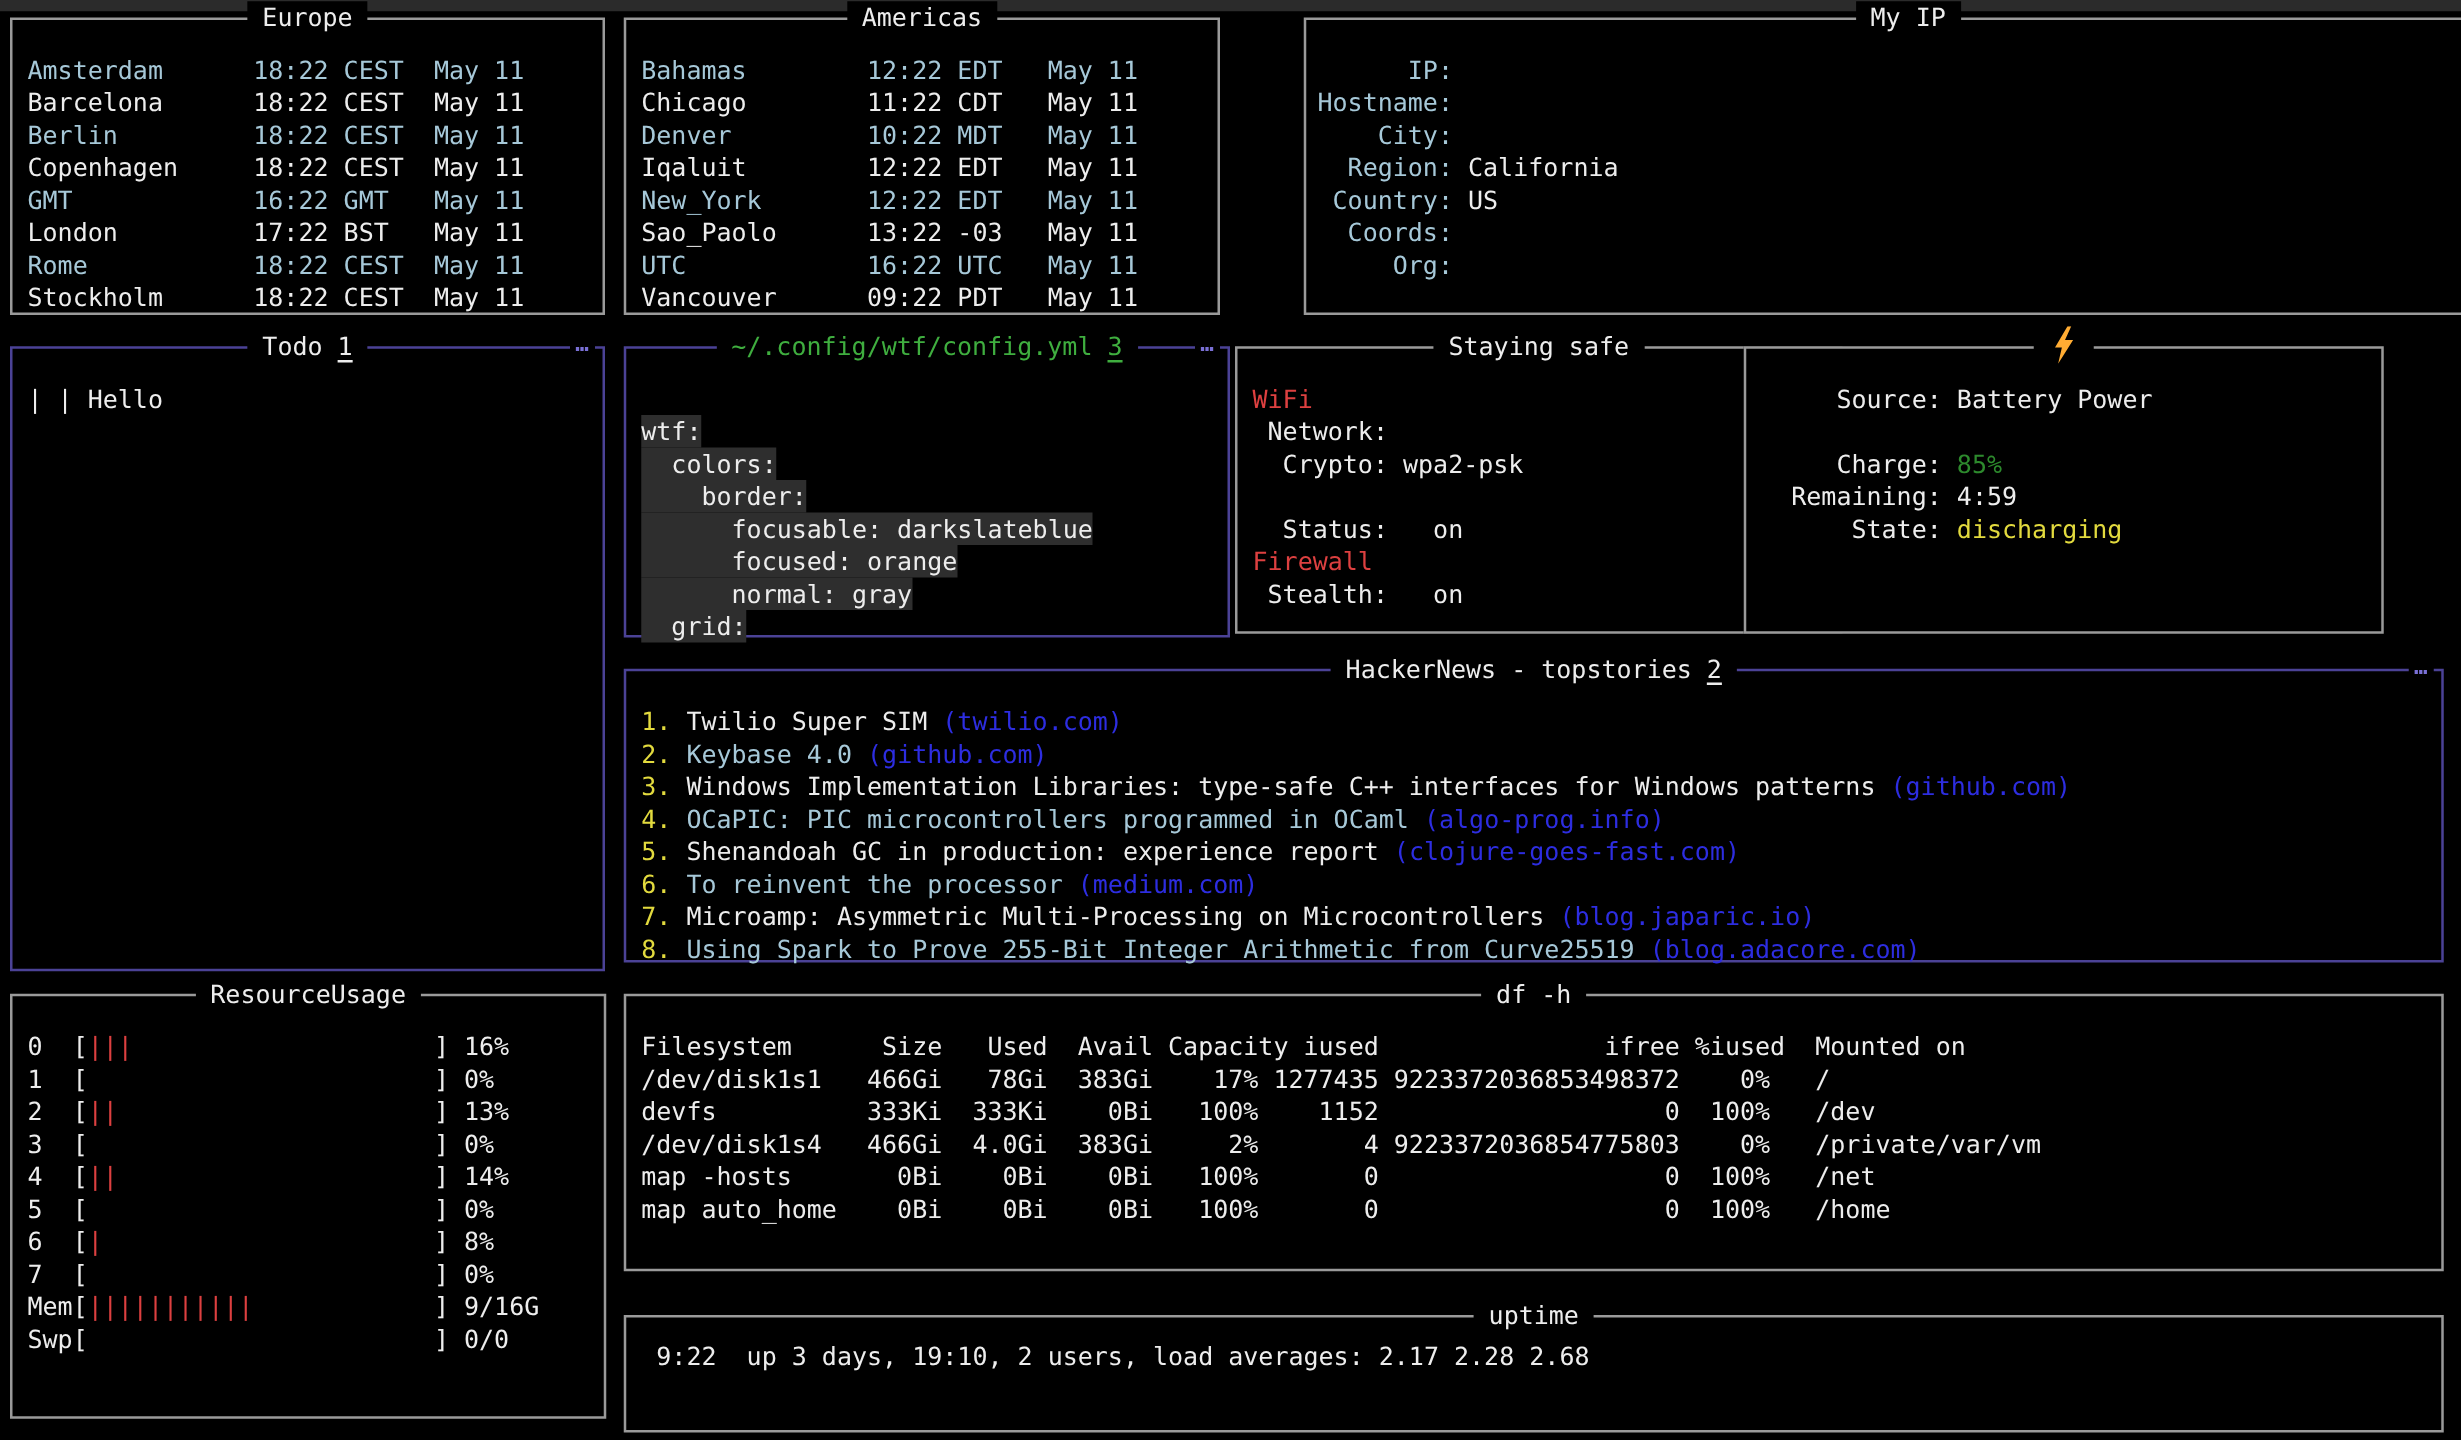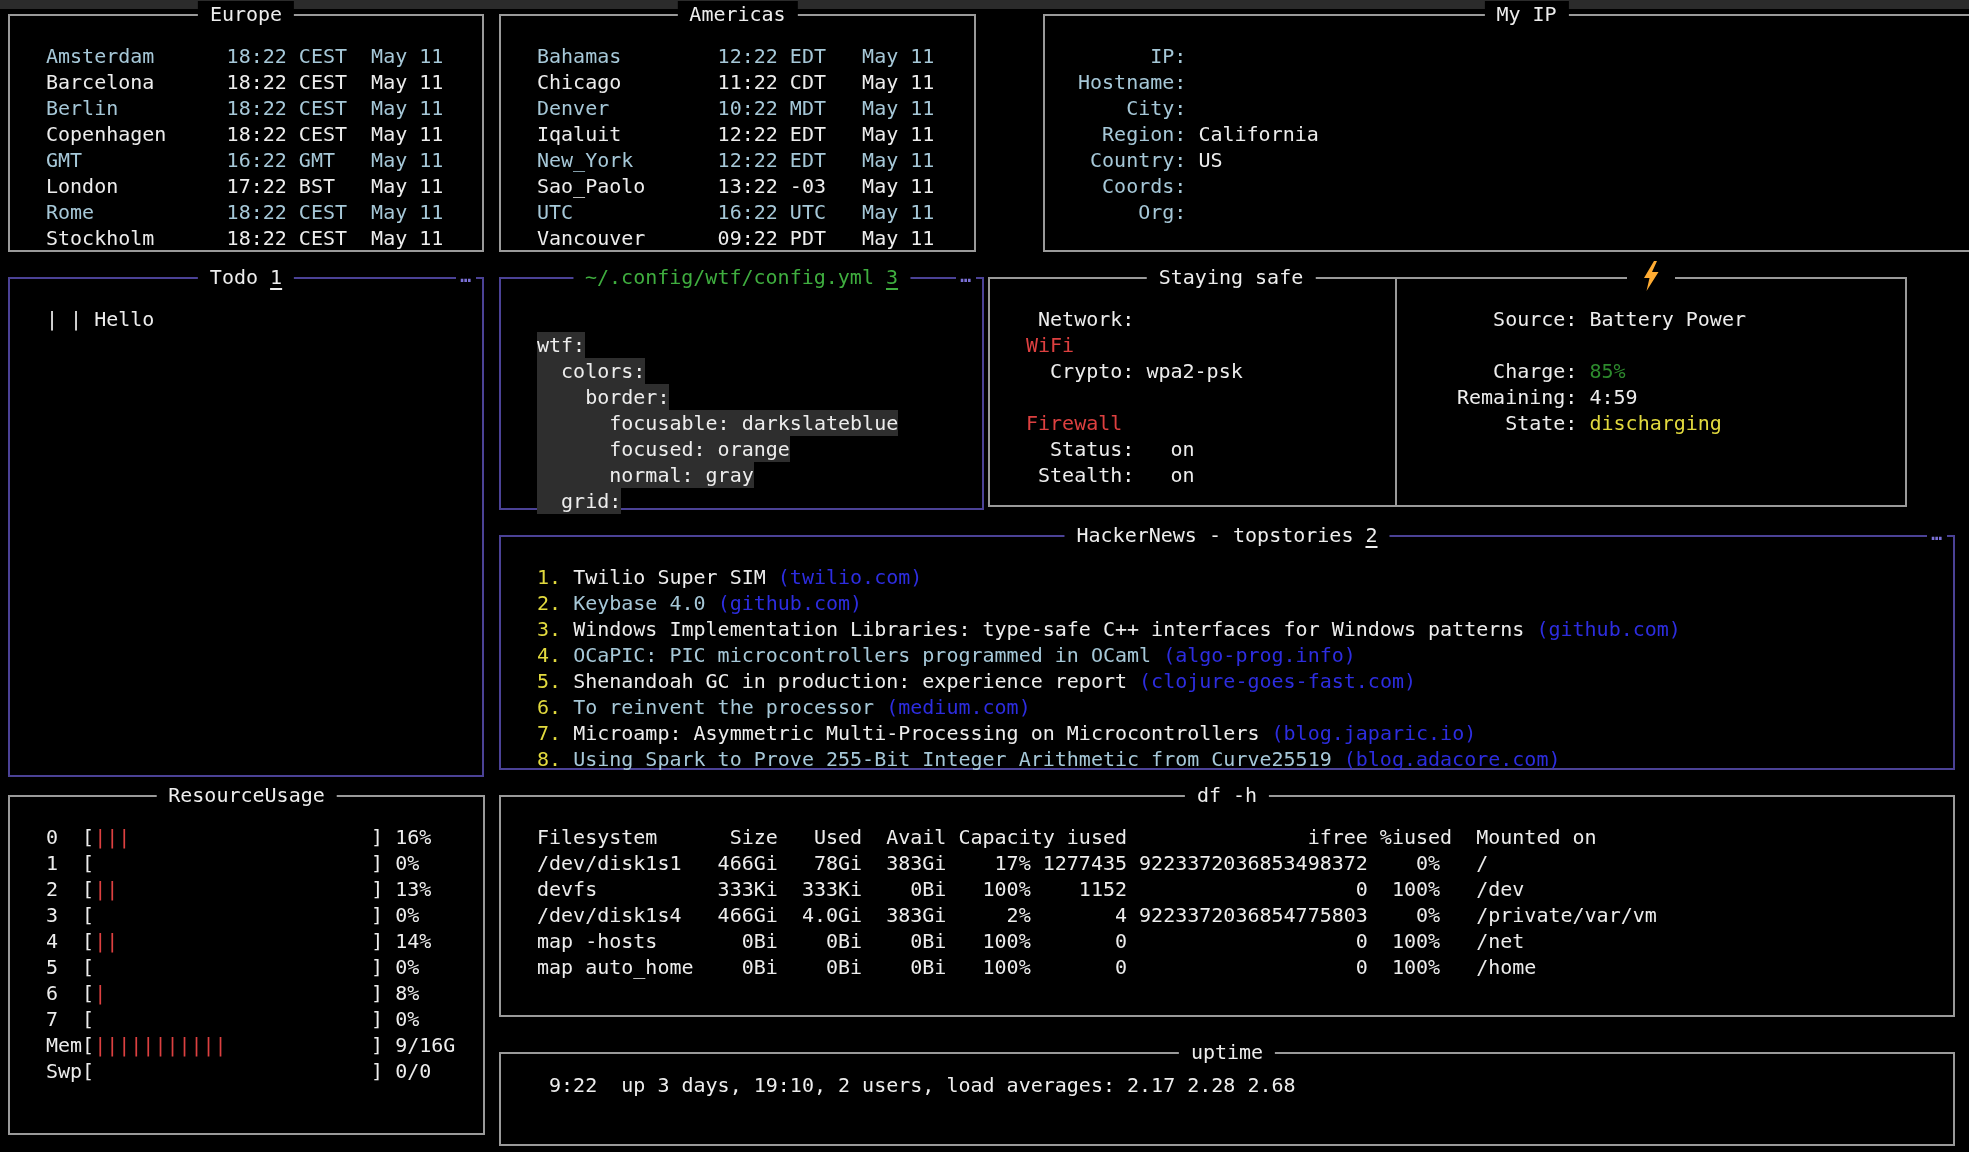--- a/index.html
+++ b/index.html
@@ -6,21 +6,21 @@
   body{font-family:"DejaVu Sans Mono",monospace;font-size:20px;color:var(--white,#ededed);}
   .chrome-strip{position:absolute;left:0;top:0;width:100%;height:9px;background:var(--chrome,#2b2b2b);}
   .panel{position:absolute;border:2px solid var(--border,#9a9a9a);background:var(--bg,#000);box-sizing:border-box;}
   .panel.focusable{border-color:var(--focusable,#4b4296);}
   .title{position:absolute;top:-15px;left:50%;transform:translateX(-50%);background:var(--bg,#000);
          padding:0 12px;white-space:pre;color:var(--white,#ededed);line-height:26px;}
   .title .green{color:var(--green,#3fae3f);margin-top:28px;}
   .u{text-decoration:underline;text-underline-offset:4px;}
   .more{position:absolute;top:-12px;right:6px;background:var(--bg,#000);padding:0 4px;
         color:var(--ellipsis,#7a70d6);letter-spacing:1px;font-weight:bold;line-height:18px;font-size:18px;}
-  .content{padding:27px 0 0 12px;margin-left:24px;}
+  .content{padding:27px 0 0 12px;}
   .content.ind2{padding-left:9px;}
   .content.ind3{padding-left:36px;}
   .row{white-space:pre;min-height:26px;line-height:26px;}
   .lb{color:var(--lightblue,#a6c8d8);}
   .wh{color:var(--white,#ededed);}
   .red{color:var(--red,#dd4040);}
   .green{color:var(--green,#3fae3f);}
   .chargegreen{color:var(--chargegreen,#2d8a2d);}
   .yellow{color:var(--yellow,#e2da3e);}
   .blue{color:var(--blue,#2d2de0);}
@@ -98,26 +98,26 @@
       <div class="row"><span class="wh hl">      focused: orange</span></div>
       <div class="row"><span class="wh hl">      normal: gray</span></div>
       <div class="row"><span class="wh hl">  grid:</span></div>
     </div>
 </section>
 
 <section class="panel" style="left:988px;top:277px;width:486px;height:230px">
   <div class="title"><span>Staying safe</span></div>
   <div class="content">
 
-  <div class="row wh"> Network:</div>
-      <div class="row red">WiFi</div>
+  <div class="row red">WiFi</div>
+      <div class="row wh"> Network:</div>
       <div class="row wh">  Crypto: wpa2-psk</div>
       <div class="row wh"></div>
+      <div class="row wh">  Status:   on</div>
       <div class="row red">Firewall</div>
-      <div class="row wh">  Status:   on</div>
       <div class="row wh"> Stealth:   on</div>
     </div>
 </section>
 
 <section class="panel" style="left:1395px;top:277px;width:512px;height:230px">
   <div class="bolt">
     <svg width="20" height="30" viewBox="0 0 20 30">
         <polygon points="13,0 3,17 8.5,17 5.5,30 17.5,11 11,11 16,0" fill="#ffac33"></polygon>
       </svg>
   </div>

